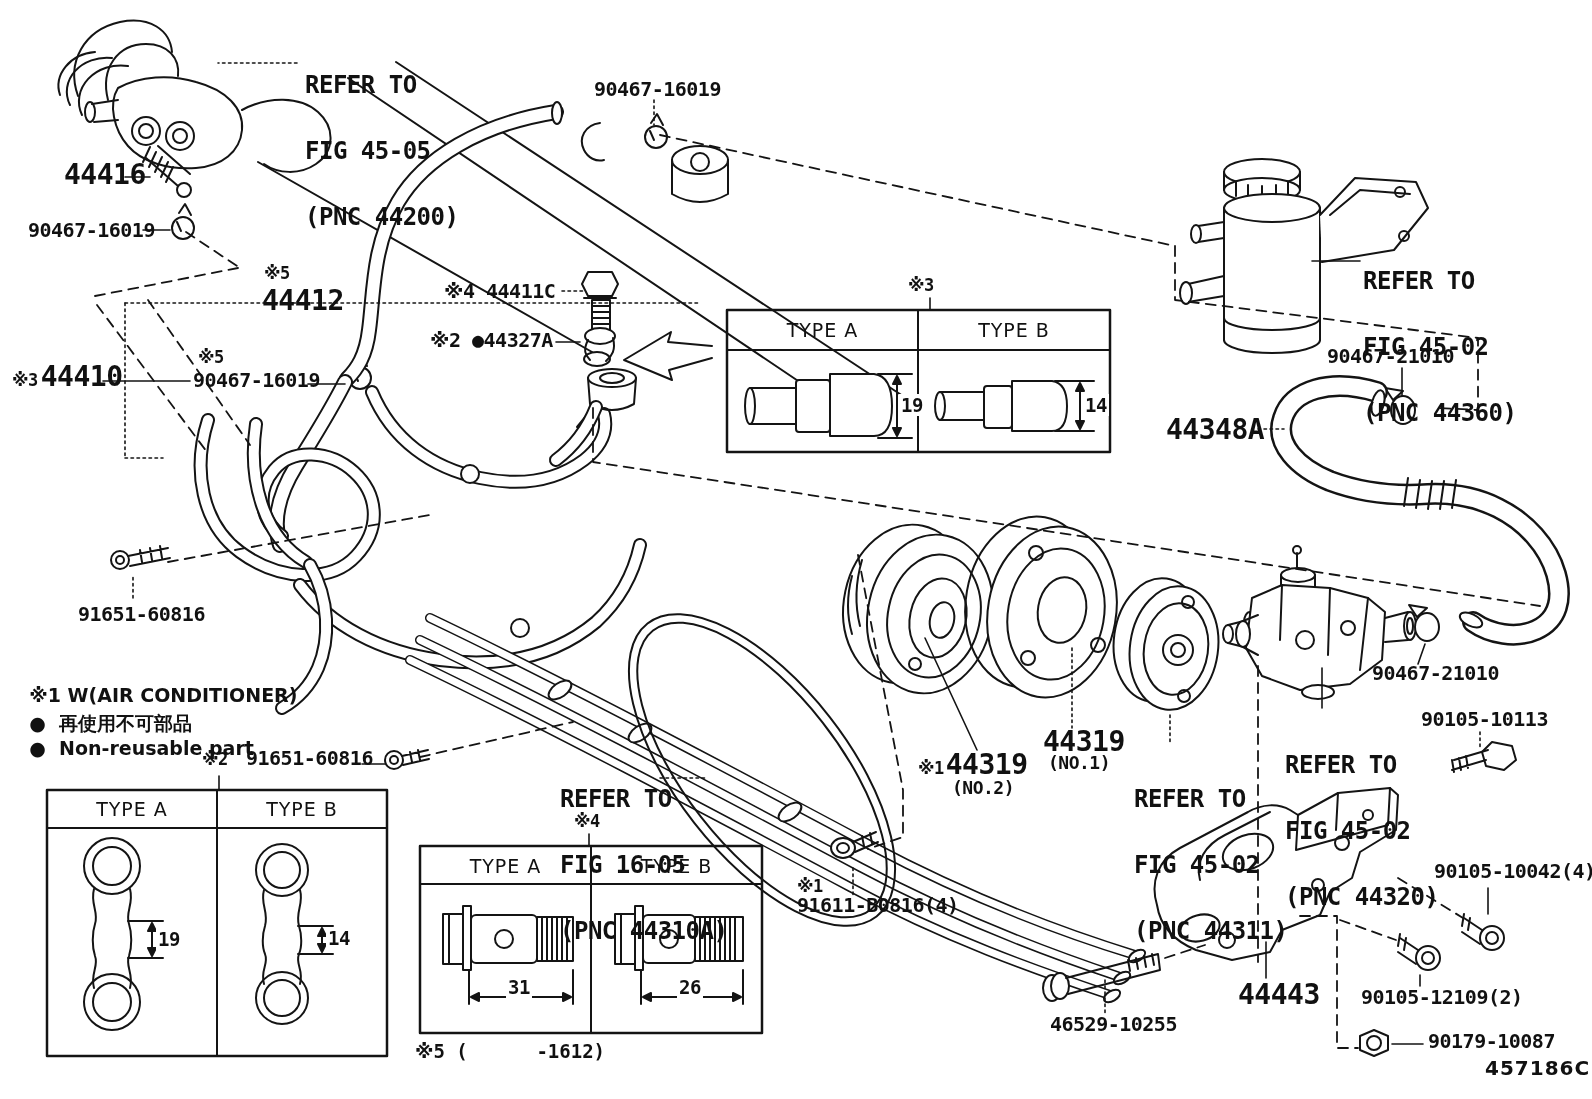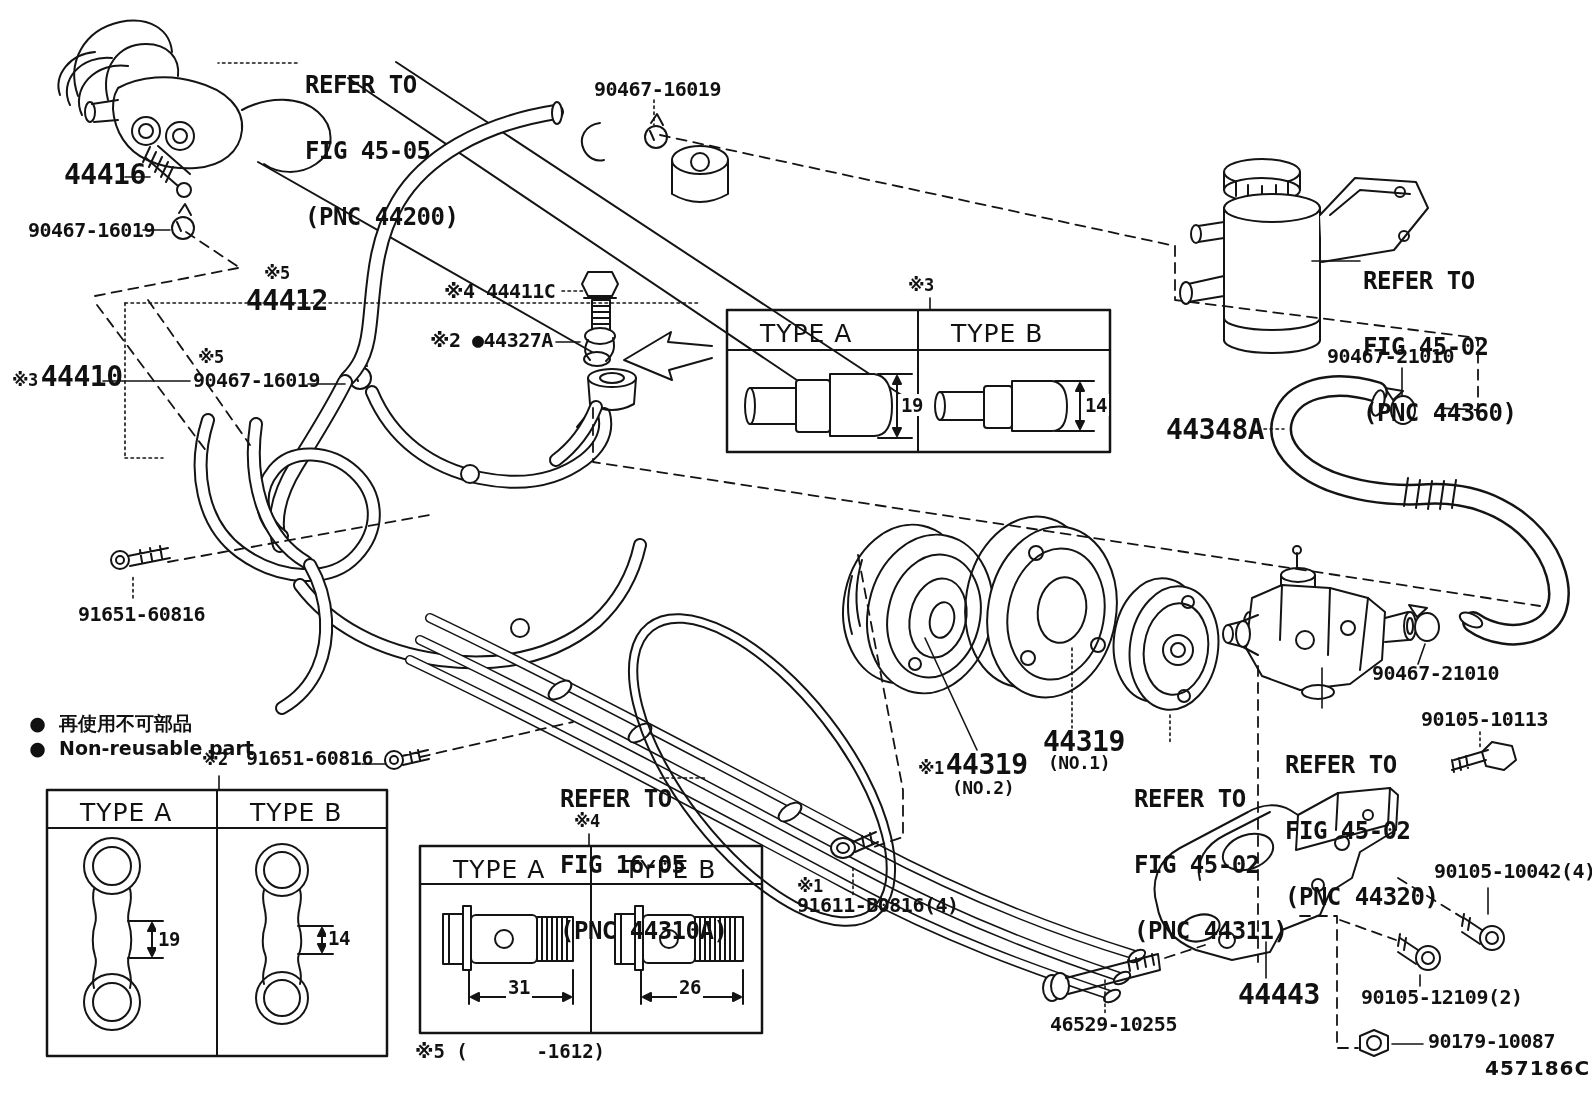--- a/index.html
+++ b/index.html
@@ -5,21 +5,21 @@
   html,body{margin:0;padding:0;background:#e8e8e8;}
   .stage{position:relative;width:1592px;height:1099px;background:#ffffff;overflow:hidden;
          font-family:"DejaVu Sans Mono","DejaVu Sans",monospace;color:#111;}
   svg{position:absolute;left:0;top:0;}
   .lbl{position:absolute;font-weight:bold;font-size:20px;line-height:1.08;white-space:pre;letter-spacing:-0.5px;}
   .lbl.big{font-size:28px;}
   .lbl.mk{font-size:17px;font-weight:bold;}
   .lbl.sub{font-size:18px;font-weight:bold;}
   .refer{position:absolute;font-weight:bold;font-size:24px;line-height:22px;white-space:pre;letter-spacing:-0.5px;}
   .note{position:absolute;font-family:"DejaVu Sans",sans-serif;font-weight:bold;font-size:19px;white-space:pre;}
-  .hdr{position:absolute;font-family:"DejaVu Sans",sans-serif;font-weight:normal;font-size:25px;letter-spacing:1px;padding-left:33px;}
+  .hdr{position:absolute;font-family:"DejaVu Sans",sans-serif;font-weight:normal;font-size:19px;letter-spacing:1px;text-align:center;}
   .dim{position:absolute;font-weight:bold;font-size:19px;background:#fff;padding:0 2px;letter-spacing:-0.5px;}
   .code{position:absolute;font-family:"DejaVu Sans",sans-serif;font-size:20px;font-weight:bold;letter-spacing:1px;}
   .inrow{display:inline-block;vertical-align:baseline;}
 </style>
 </head>
 <body>
 
 <div class="stage">
 
 <svg width="1592" height="1099" viewBox="0 0 1592 1099" fill="none" stroke="#141414" stroke-width="2" stroke-linecap="round" stroke-linejoin="round">
@@ -373,21 +373,21 @@
   <div>REFER TO</div>
   <div>FIG 45-05</div>
   <div>(PNC 44200)</div>
 </div>
 
 <div class="lbl big" style="left:64px;top:160px">44416</div>
 <div class="lbl" style="left:28px;top:220px">90467-16019</div>
 <div class="lbl" style="left:594px;top:79px">90467-16019</div>
 
 <div class="lbl mk" style="left:264px;top:264px">※5</div>
-<div class="lbl big" style="left:246px;top:286px">44412</div>
+<div class="lbl big" style="left:262px;top:286px">44412</div>
 
 <div class="lbl" style="left:444px;top:281px">※4 44411C</div>
 <div class="lbl" style="left:430px;top:330px">※2 ●44327A</div>
 
 <div style="position:absolute;left:12px;top:362px">
   <span class="lbl mk inrow" style="position:static">※3</span><span class="lbl big inrow" style="position:static;margin-left:3px">44410</span>
 </div>
 
 <div class="lbl mk" style="left:198px;top:348px">※5</div>
 <div class="lbl" style="left:193px;top:370px">90467-16019</div>
@@ -398,20 +398,23 @@
   <div>(PNC 44360)</div>
 </div>
 
 <div class="lbl" style="left:1327px;top:346px">90467-21010</div>
 <div class="lbl big" style="left:1166px;top:415px">44348A</div>
 
 <div class="lbl mk" style="left:908px;top:276px">※3</div>
 
 <div class="lbl" style="left:78px;top:604px">91651-60816</div>
 
+<div class="note" style="left:16px;top:662px">
+  <span>※1</span> <span>W(AIR CONDITIONER)</span>
+</div>
 <div class="note" style="left:16px;top:689px">
   <span>●</span>  <span>再使用不可部品</span>
 </div>
 <div class="note" style="left:16px;top:715px">
   <span>●</span>  <span>Non-reusable part</span>
 </div>
 
 <div class="lbl mk" style="left:202px;top:750px">※2</div>
 <div class="lbl" style="left:246px;top:748px">91651-60816</div>
 

